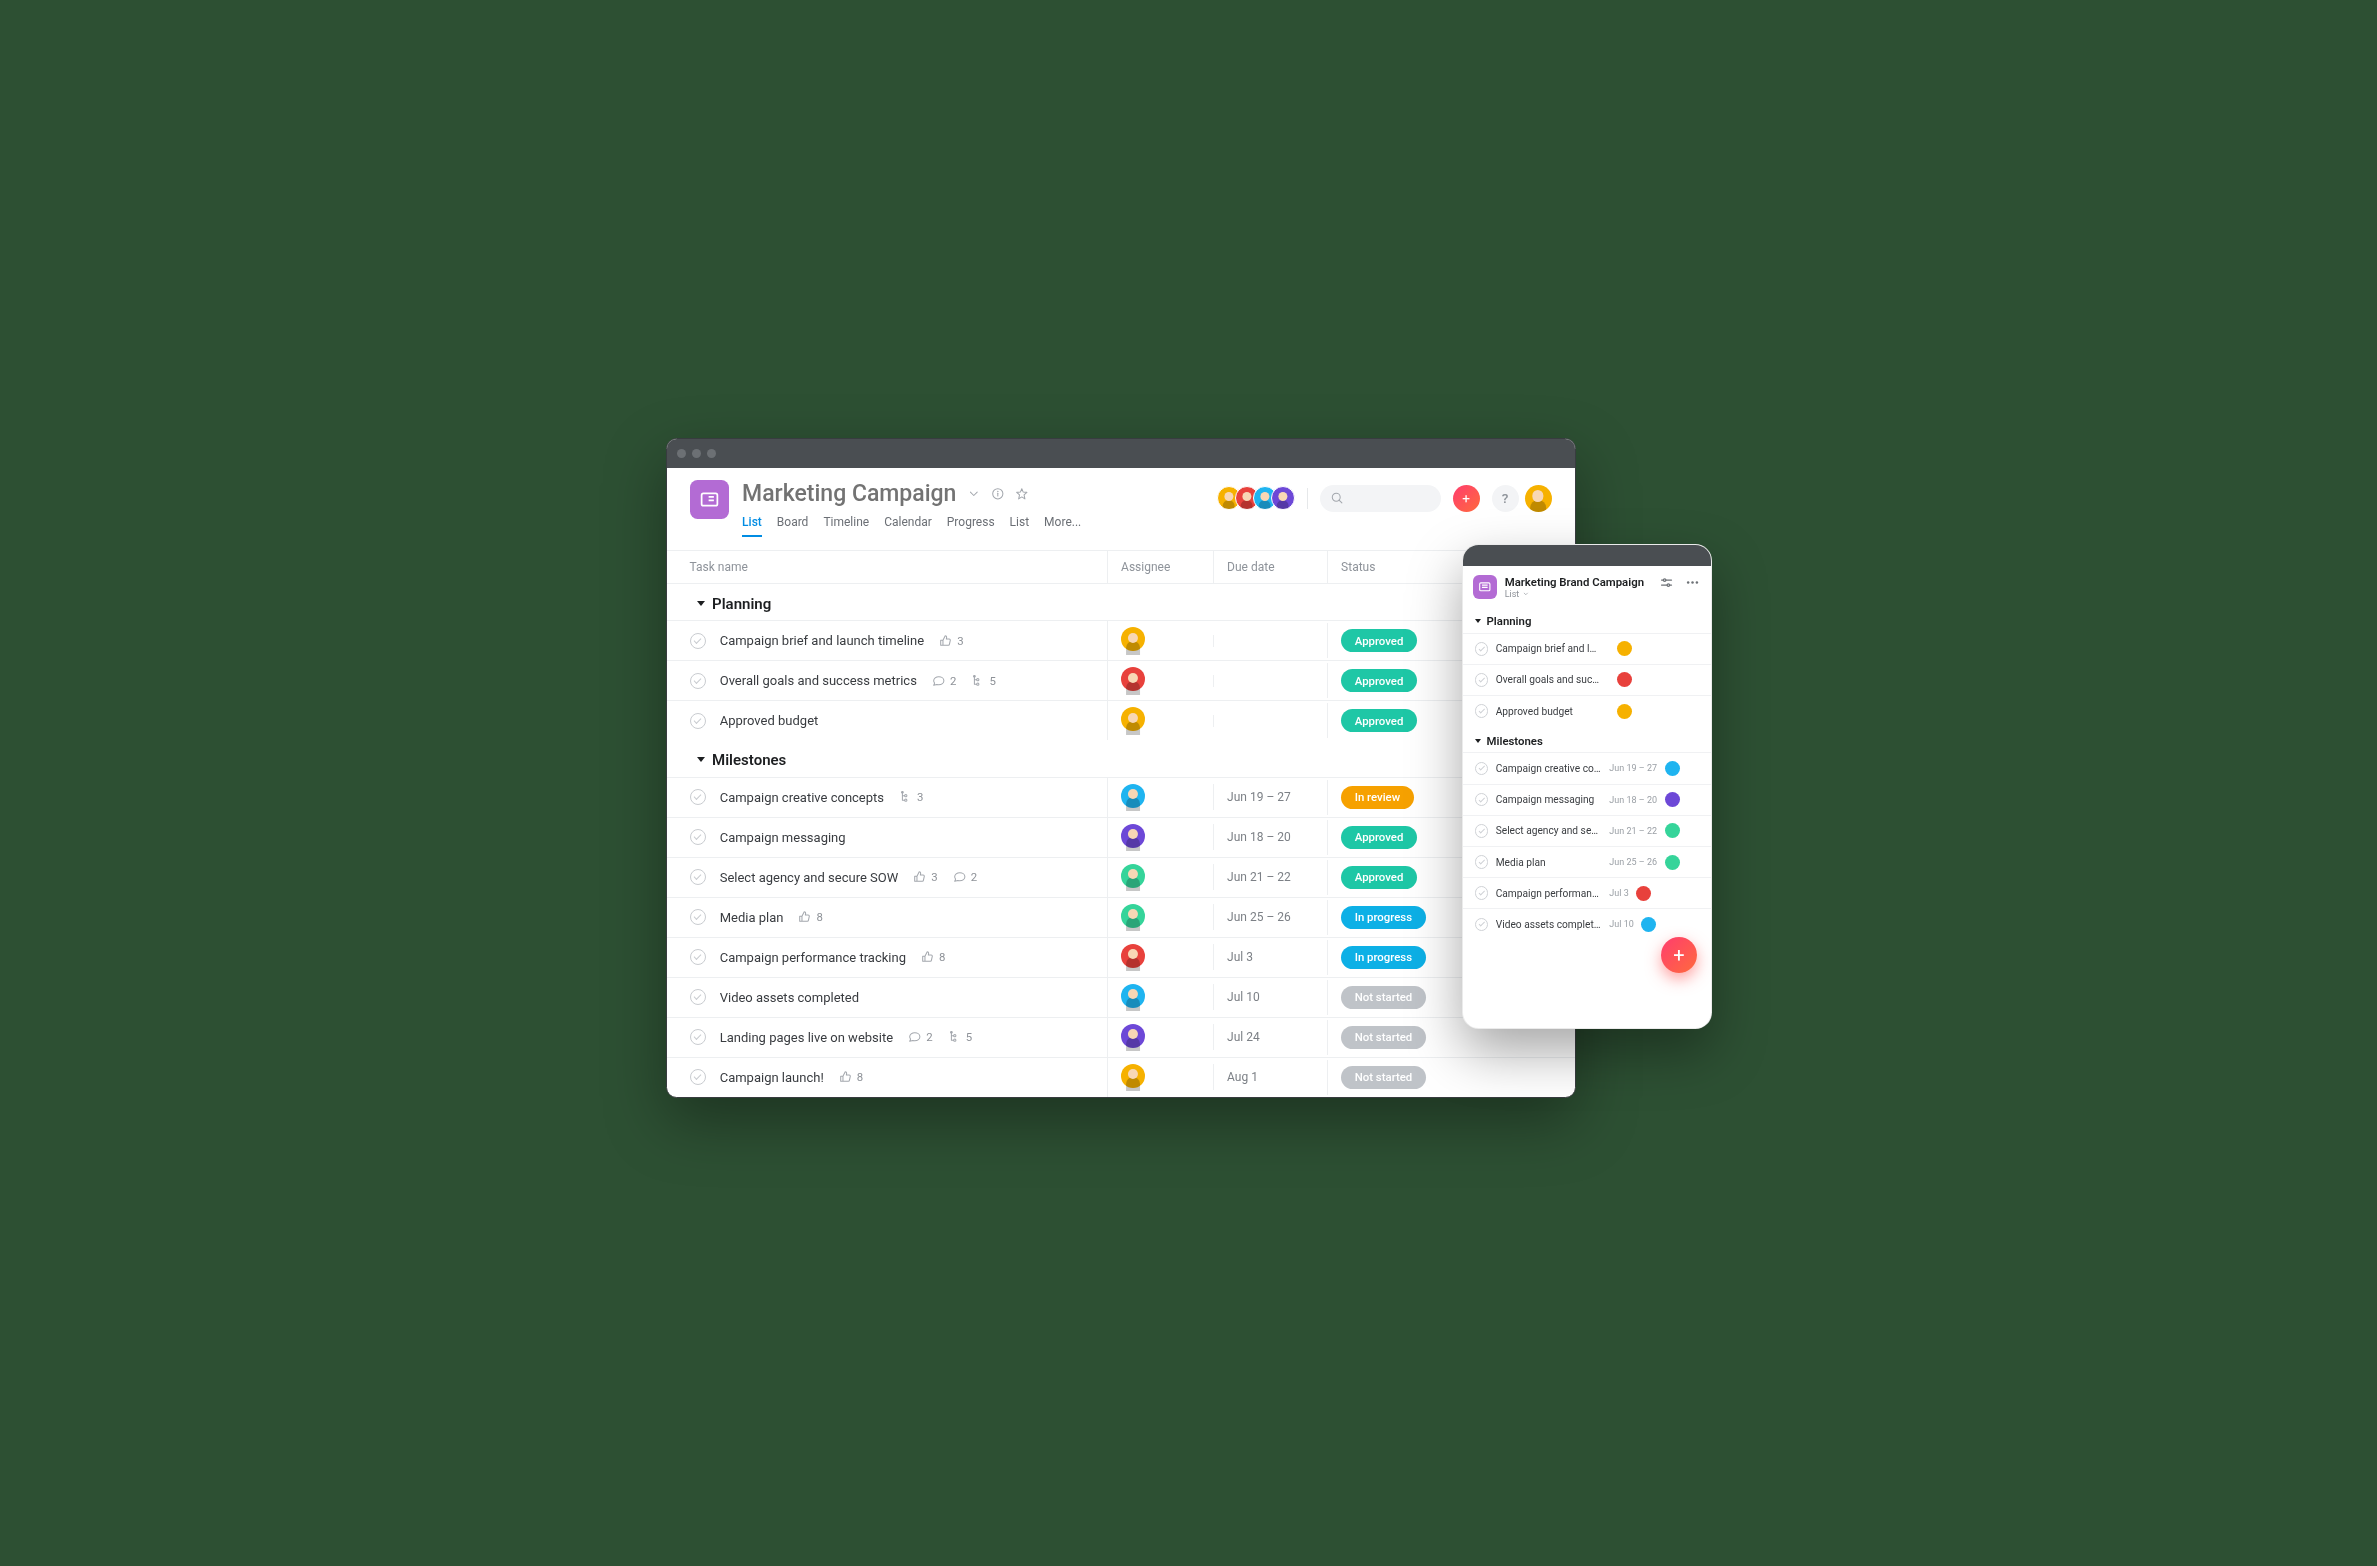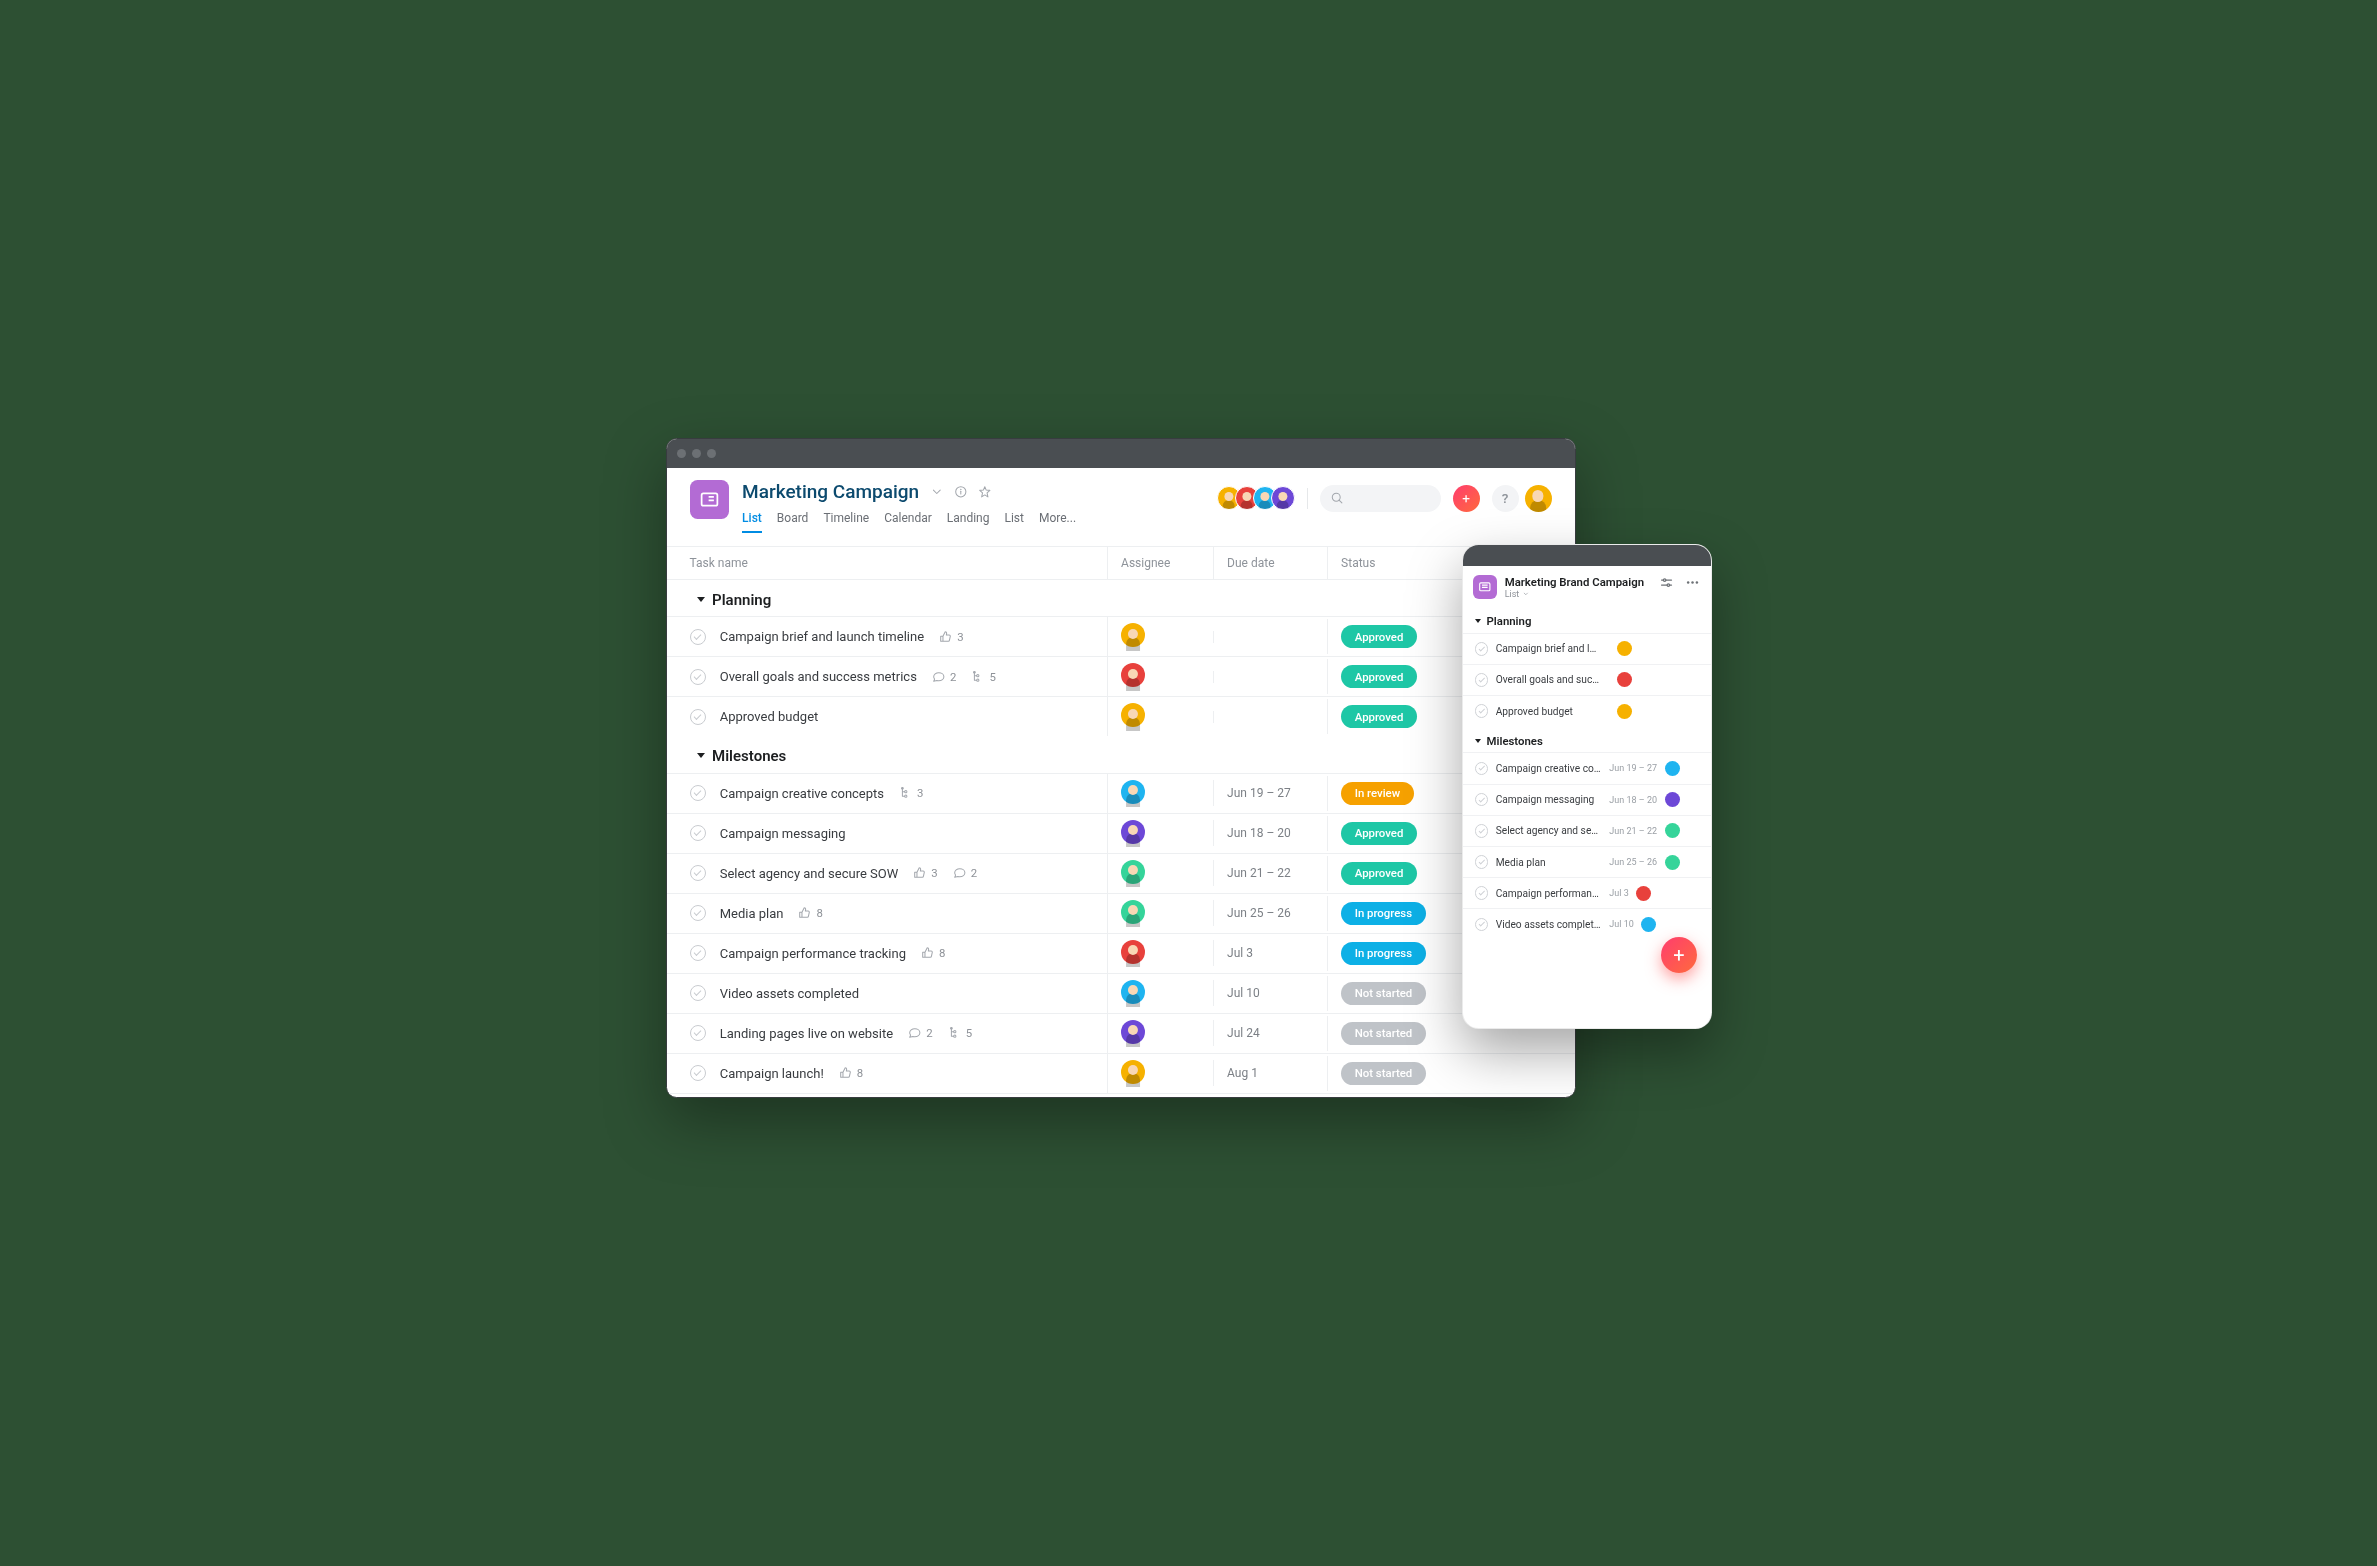--- a/index.html
+++ b/index.html
@@ -45,21 +45,21 @@
   }
   .proj-icon {
     width: 39px; height: 39px; border-radius: 7.6px;
     background: #b36bd4;
     display: flex; align-items: center; justify-content: center;
     flex: 0 0 auto;
   }
   .proj-icon svg { stroke: #fff; }
   .proj-meta { flex: 1 1 auto; }
   .proj-title-row { display: flex; align-items: center; gap: 10.6px; }
-  .proj-title { font-size: 19px; font-weight: 500; color: #0c4a6e; }
+  .proj-title { font-size: 23px; font-weight: 500; color: #737373; }
   .hdr-ic { color: #8e939a; display: inline-flex; align-items: center; }
   .tabs { display: flex; gap: 15px; margin-top: 7.6px; font-size: 12px; color: #6b6f75; }
   .tab { padding-bottom: 6px; cursor: pointer; }
   .tab.active { color: #008ce3; border-bottom: 2.3px solid #008ce3; font-weight: 500; }
 
   .header-right {
     display: flex; align-items: center; gap: 12px; margin-left: auto; padding-top: 4.5px;
   }
   .avatars { display: flex; }
   .av {
@@ -221,21 +221,21 @@
             <svg class="ic" viewBox="0 0 24 24">
                 <polygon points="12 3 14.5 9 21 9.5 16 14 17.5 21 12 17.5 6.5 21 8 14 3 9.5 9.5 9"></polygon>
               </svg>
           </span>
         </div>
         <div class="tabs" id="tabs">
             <div class="tab active">List</div>
             <div class="tab">Board</div>
             <div class="tab">Timeline</div>
             <div class="tab">Calendar</div>
-            <div class="tab">Landing</div>
+            <div class="tab">Progress</div>
             <div class="tab">List</div>
             <div class="tab">More...</div>
           </div>
       </div>
 
       <div class="header-right">
         <div class="avatars" id="hdr-avs">
             <div class="av bg-yel">
               <div class="face"></div>
             </div>

